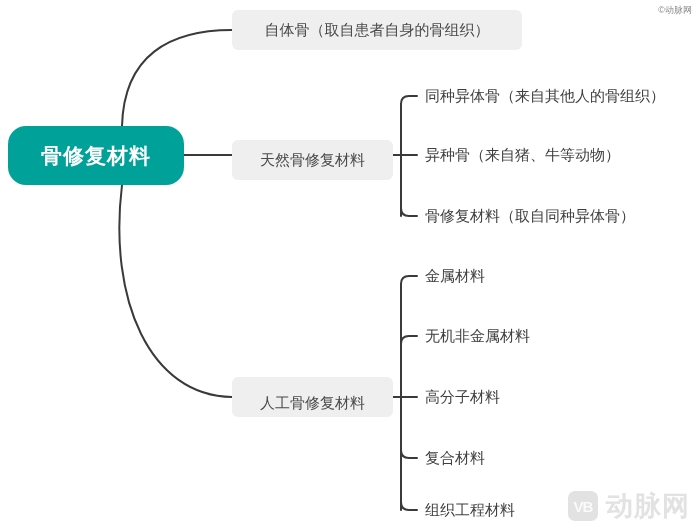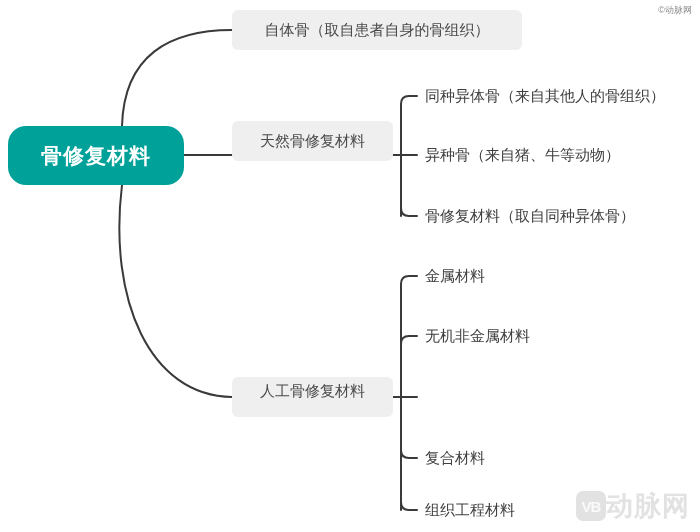--- a/index.html
+++ b/index.html
@@ -40,21 +40,21 @@
     font-weight: bold;
     letter-spacing: 1px;
     padding: 0 18px;
     justify-content: center;
   }
   .branch-node {
     background: #efefef;
     border-radius: 6px;
     color: #4a4a4a;
     font-size: 15px;
-    padding: 16px 16px;
+    padding: 4px 16px;
     justify-content: center;
   }
   .leaf-node {
     color: #3f3f3f;
     font-size: 15px;
     background: transparent;
     padding: 0;
   }
   .watermark-top {
     position: absolute;
@@ -64,21 +64,21 @@
     color: #8a8a8a;
     letter-spacing: 0px;
     white-space: nowrap;
   }
   .watermark-bottom {
     position: absolute;
     right: 10px;
     bottom: 8px;
     display: flex;
     align-items: center;
-    gap: 0;
+    gap: 8px;
     opacity: 1;
   }
   .wm-badge {
     width: 30px;
     height: 30px;
     border-radius: 7px;
     background: #e2e2e2;
     color: #fafafa;
     font-size: 15px;
     font-weight: bold;
@@ -123,21 +123,21 @@
   </svg>
 
   <div class="node root-node" style="left:8px; top:126px; width:176px; height:59px;">
     <span>骨修复材料</span>
   </div>
 
   <div class="node branch-node" style="left:232px; top:10px; width:290px; height:40px;">
     <span>自体骨（取自患者自身的骨组织）</span>
   </div>
 
-  <div class="node branch-node" style="left:232px; top:121px; width:161px; height:40px;">
+  <div class="node branch-node" style="left:232px; top:140px; width:161px; height:40px;">
     <span>天然骨修复材料</span>
   </div>
 
   <div class="node leaf-node" style="left:425px; top:141px; height:28px;">
     <span>异种骨（来自猪、牛等动物）</span>
   </div>
   <div class="node leaf-node" style="left:425px; top:82px; height:28px;">
     <span>同种异体骨（来自其他人的骨组织）</span>
   </div>
   <div class="node leaf-node" style="left:425px; top:202px; height:28px;">
@@ -147,20 +147,23 @@
   <div class="node branch-node" style="left:232px; top:377px; width:161px; height:40px;align-items:flex-end;">
     <span>人工骨修复材料</span>
   </div>
 
   <div class="node leaf-node" style="left:425px; top:262px; height:28px;">
     <span>金属材料</span>
   </div>
   <div class="node leaf-node" style="left:425px; top:322px; height:28px;justify-content:flex-end;">
     <span>无机非金属材料</span>
   </div>
+  <div class="node leaf-node" style="left:425px; top:383px; height:28px;">
+    <span>高分子材料</span>
+  </div>
   <div class="node leaf-node" style="left:425px; top:444px; height:28px;">
     <span>复合材料</span>
   </div>
   <div class="node leaf-node" style="left:425px; top:496px; height:28px;">
     <span>组织工程材料</span>
   </div>
 
   <div class="watermark-top">©动脉网</div>
 
   <div class="watermark-bottom">

